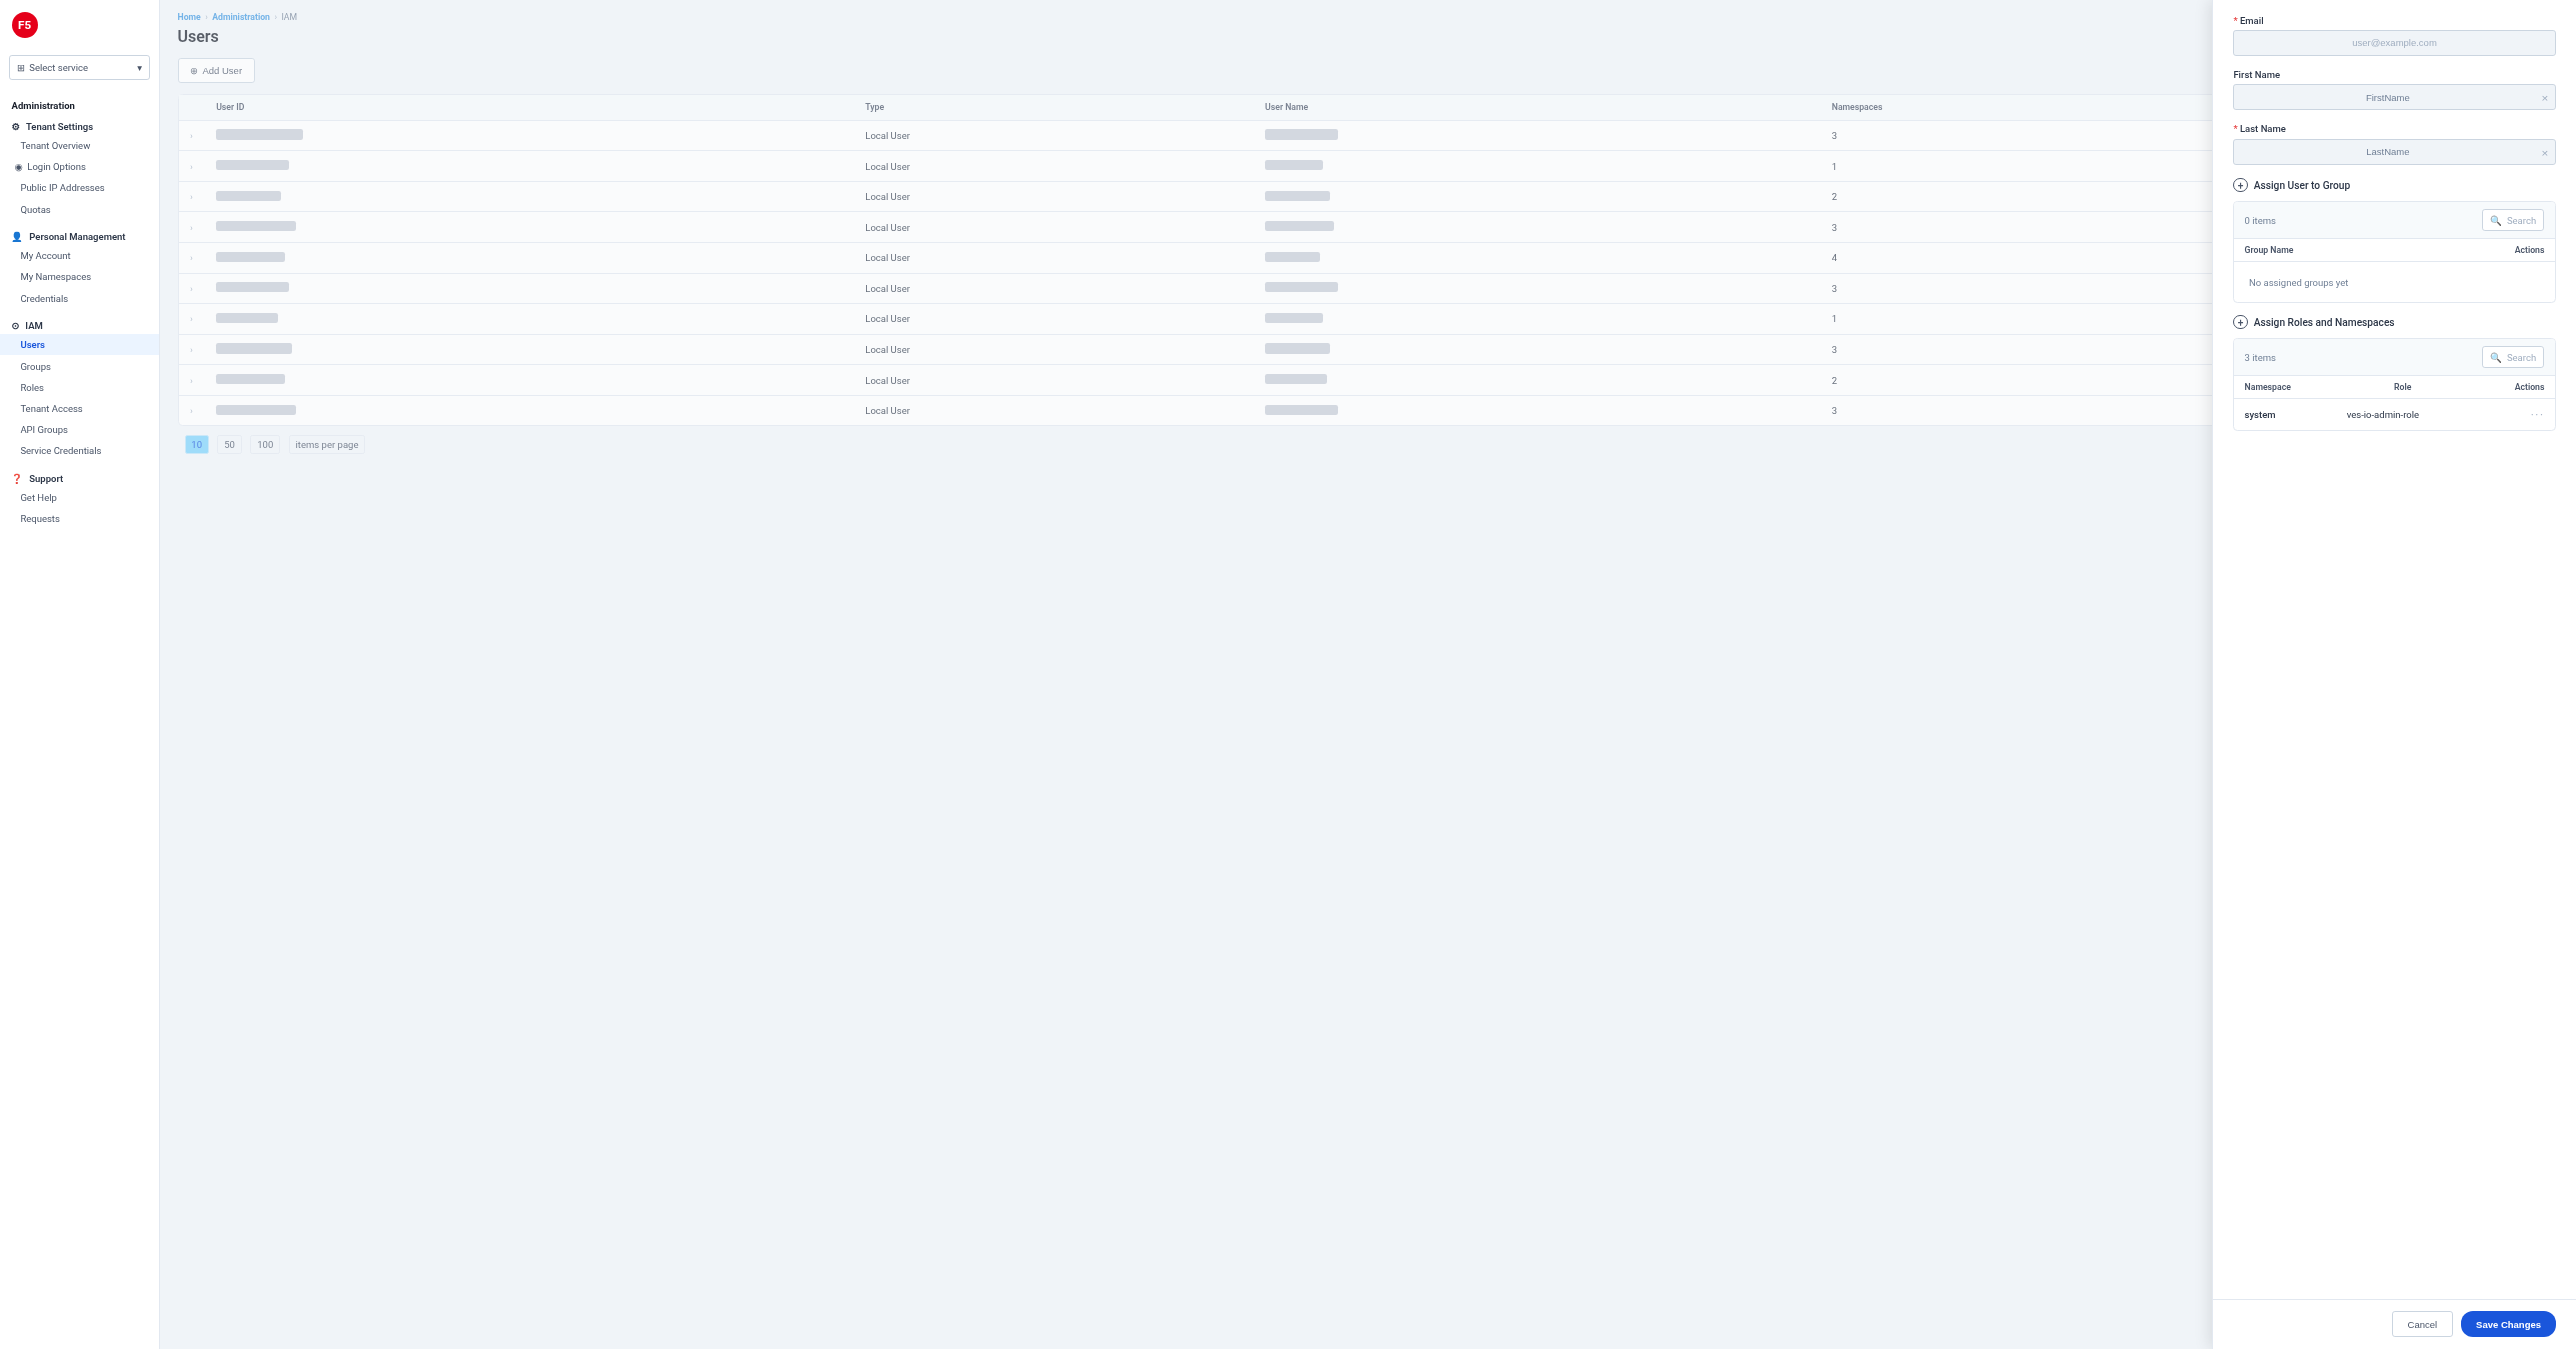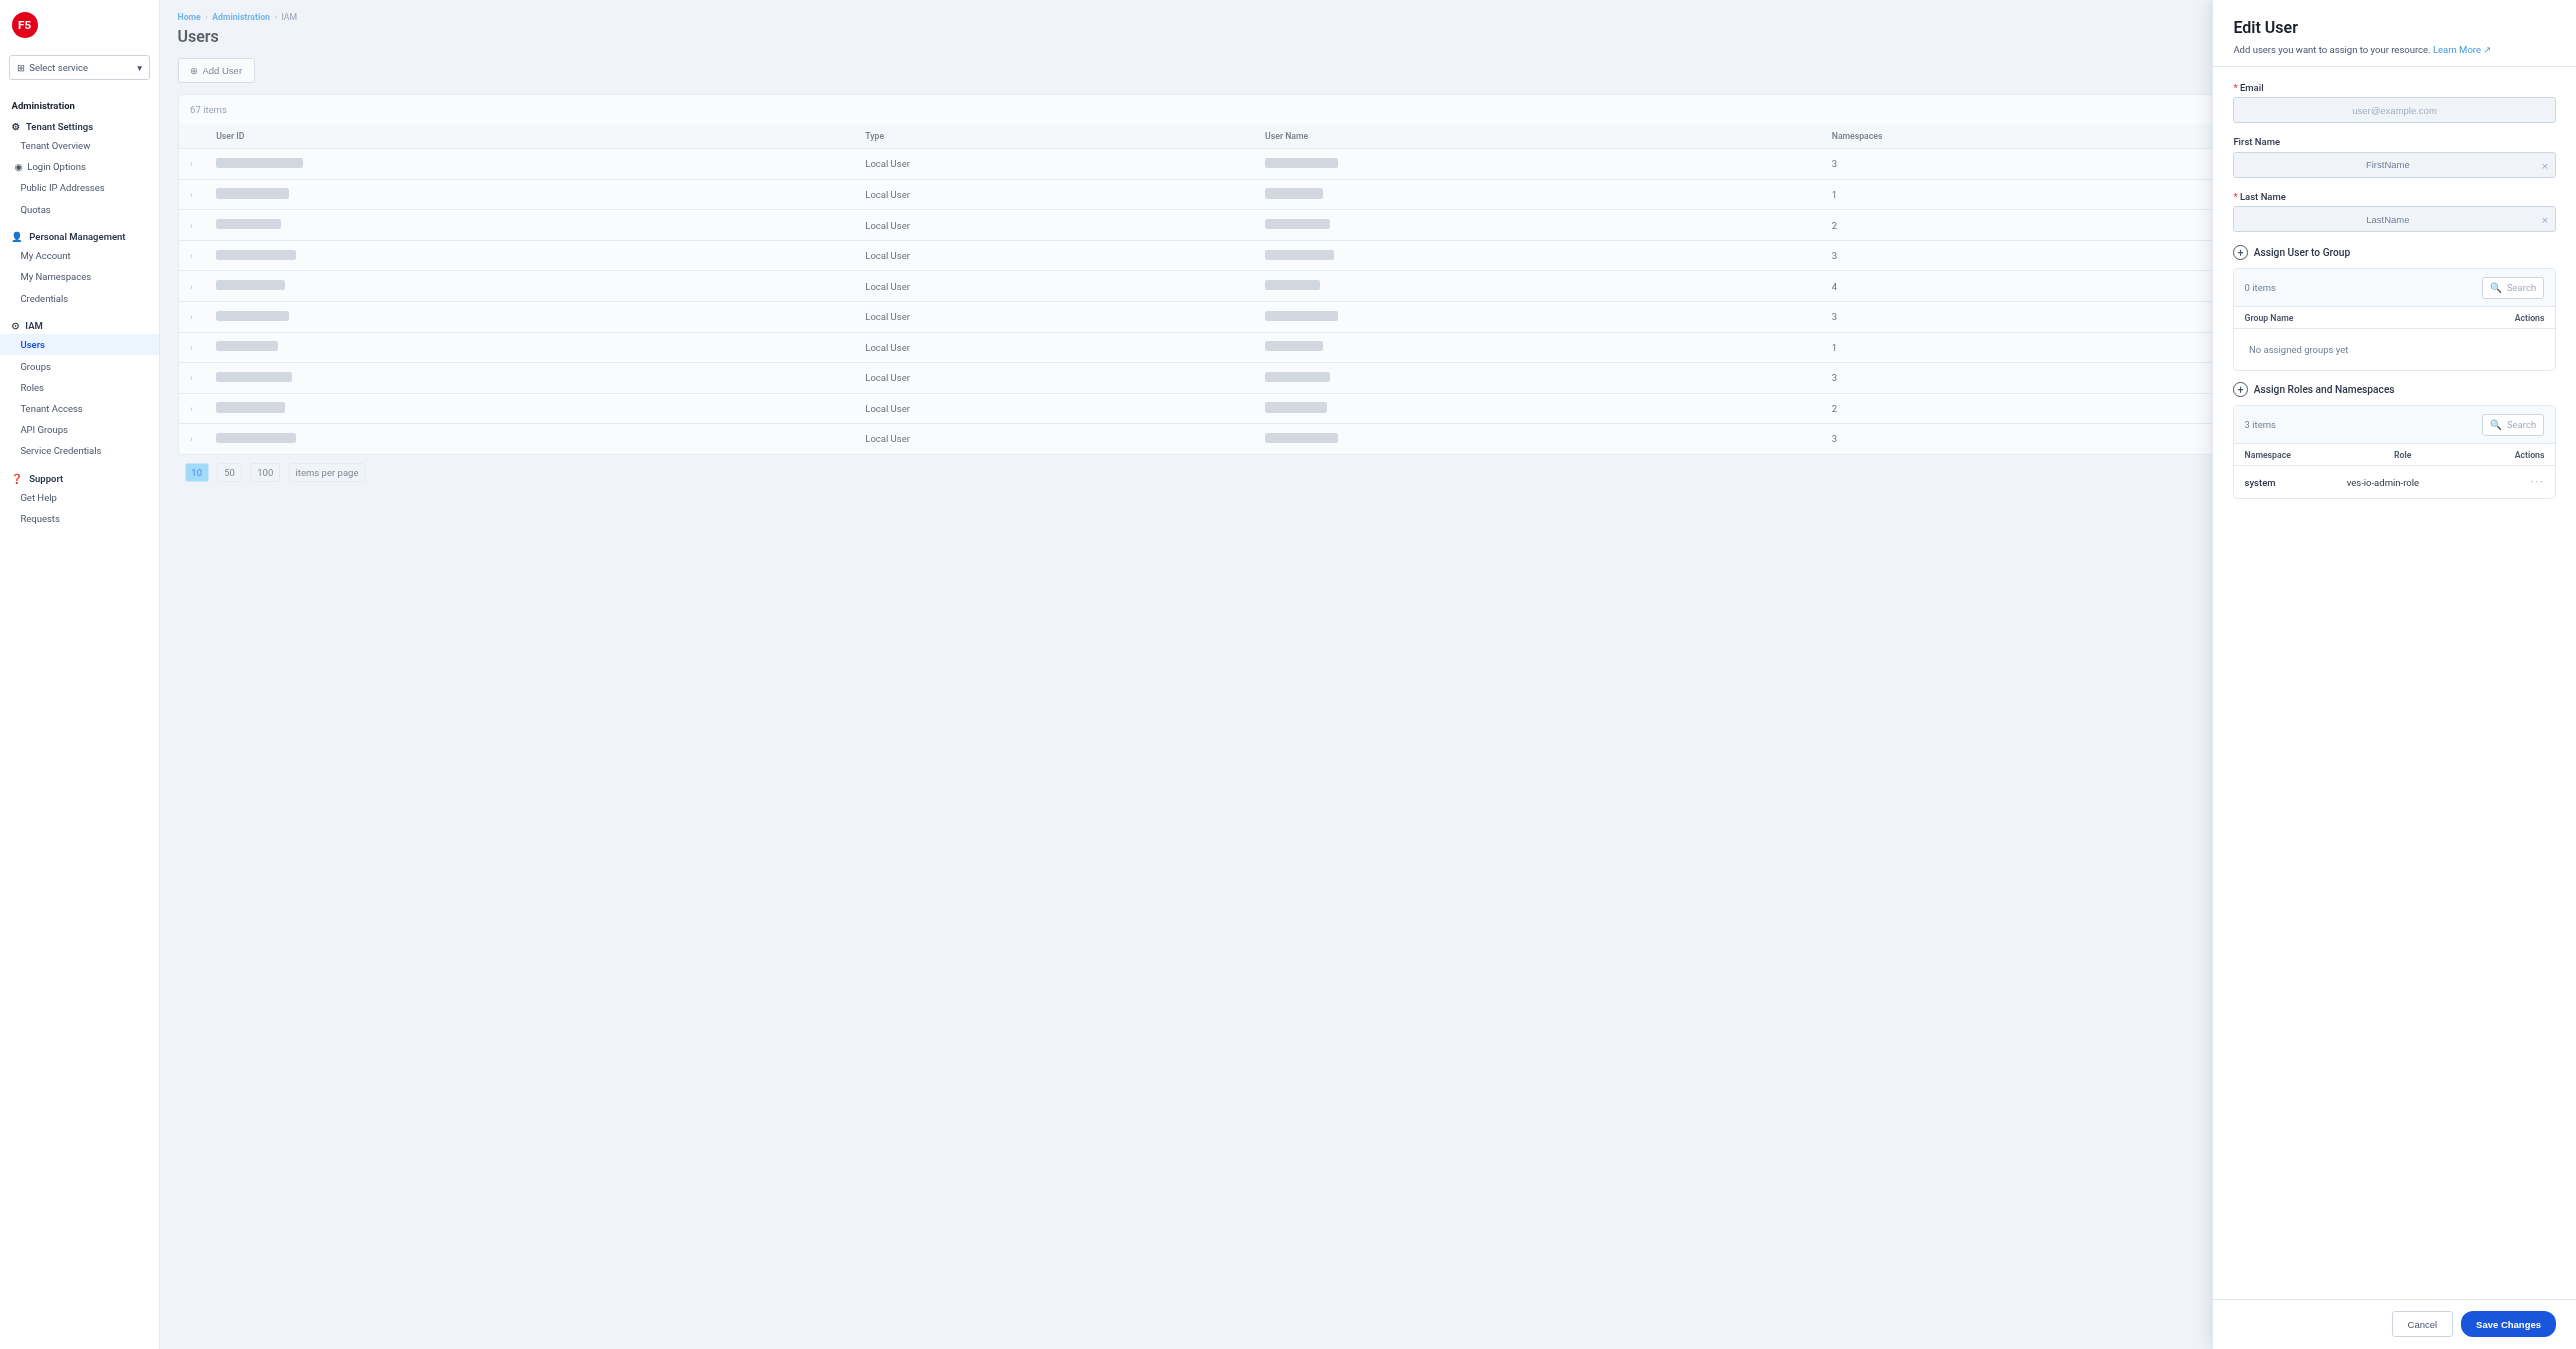--- a/index.html
+++ b/index.html
@@ -446,21 +446,20 @@
       <span>IAM</span>
     </div>
     <div class="page-title">Users</div>
     <div class="toolbar">
       <button class="add-user-btn">
         <span>⊕</span>
         <span>Add User</span>
       </button>
     </div>
     <div class="table-container">
-      <div class="table-meta">67 items</div>
       <table>
         <thead>
           <tr>
             <th style="width:22px;"></th>
             <th>User ID</th>
             <th>Type</th>
             <th>User Name</th>
             <th>Namespaces</th>
             <th>Groups</th>
           </tr>
@@ -552,27 +551,20 @@
     </div>
     <div class="pagination">
       <span class="active">10</span>
       <span>50</span>
       <span>100</span>
       <span>items per page</span>
     </div>
   </div>
 
   <div id="edit-panel">
-    <div class="panel-header">
-      <div class="panel-title">Edit User</div>
-      <div class="panel-desc">
-        <span>Add users you want to assign to your resource.</span>
-        <a> Learn More ↗</a>
-      </div>
-    </div>
 
     <div class="panel-body">
 
       <div class="form-group">
         <label class="form-label required">Email</label>
         <input class="form-input" type="text" value="user@example.com" style="background: rgb(240, 244, 248); color: rgb(160, 174, 192);">
       </div>
 
       <div class="form-group">
         <label class="form-label">First Name</label>

